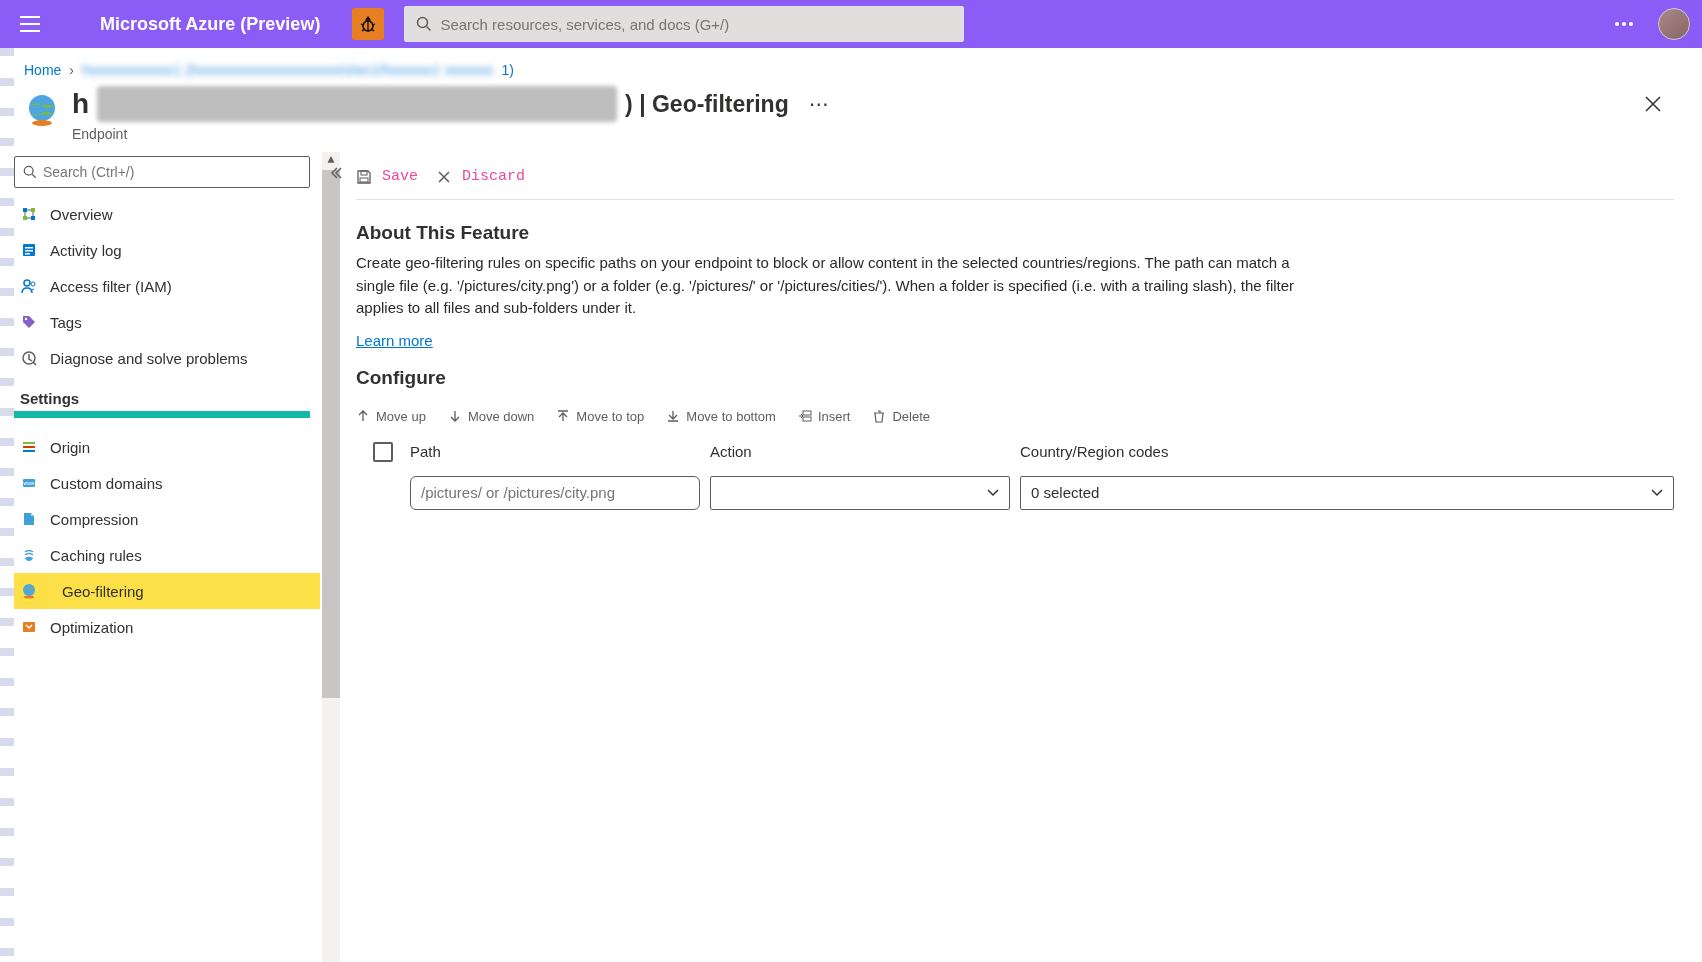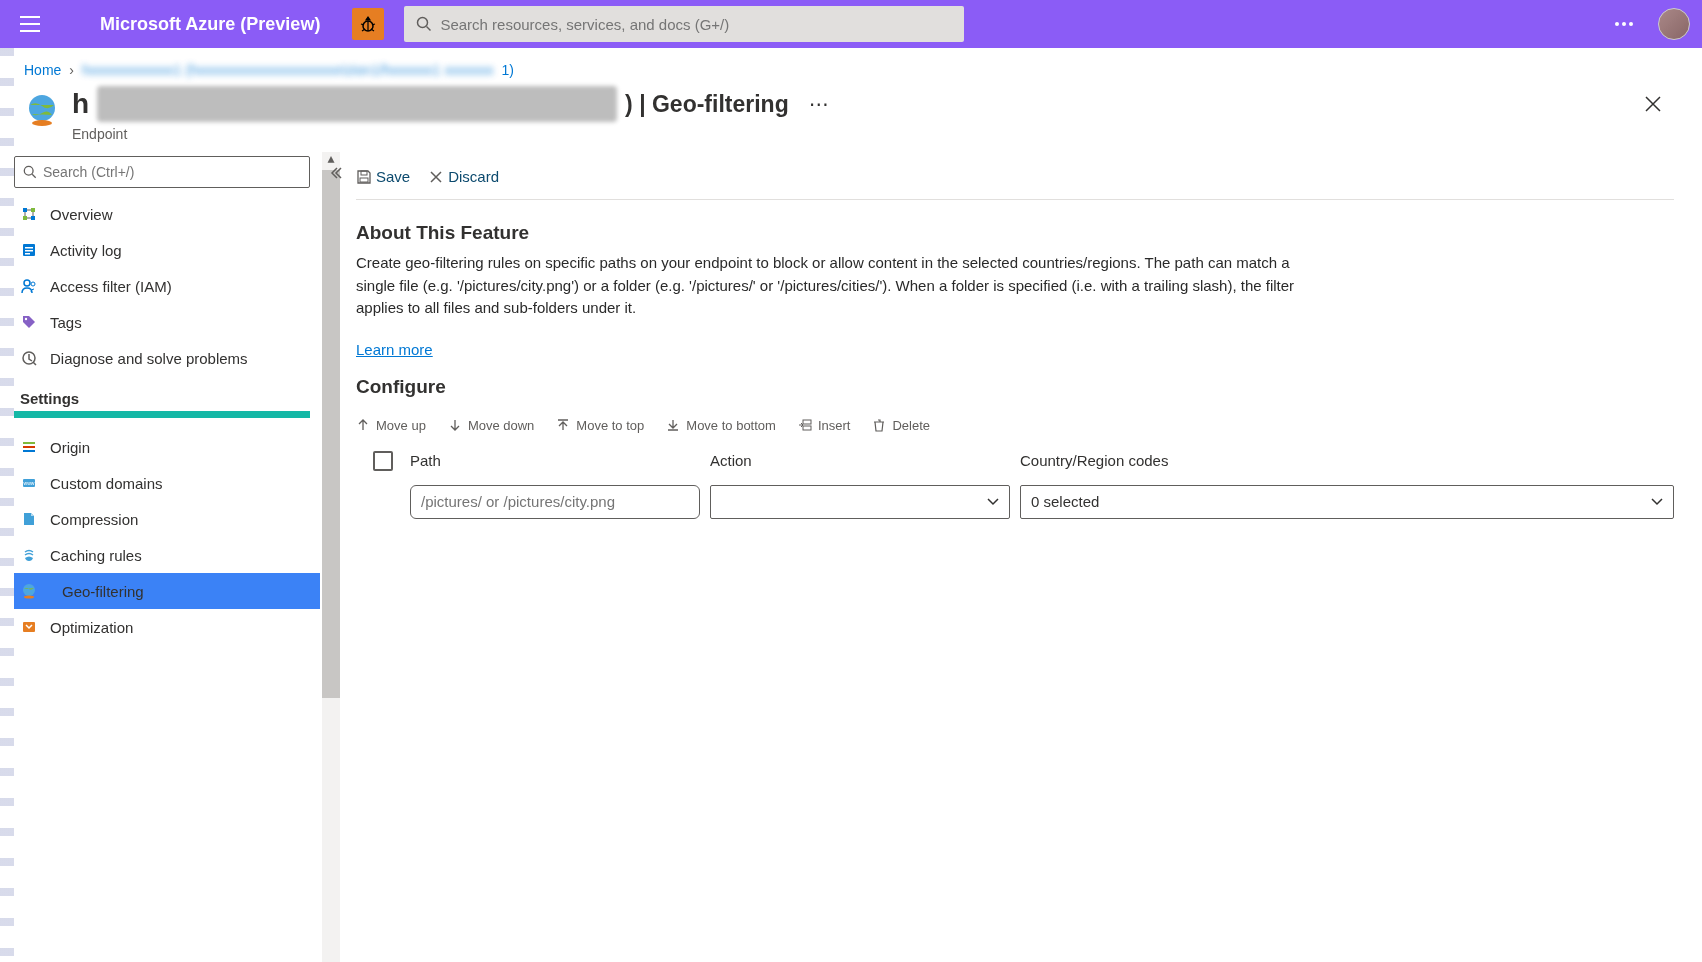--- a/index.html
+++ b/index.html
@@ -29,33 +29,33 @@
 .page-header-actions { display: flex; align-items: center; gap: 16px; margin-left: 12px; }
 .dots { font-size: 20px; cursor: pointer; letter-spacing: 2px; }
 .close-x { font-size: 20px; cursor: pointer; padding: 4px 8px; margin-right: 8px; }
 
 .content { display: flex; height: calc(100vh - 150px); }
 .sidebar { width: 320px; border-right: 0; padding: 0 0 0 14px; position: relative; }
 .sidebar-search { margin: 4px 10px 8px 0; }
 .sidebar-search-box { border: 1px solid #605e5c; border-radius: 2px; height: 32px; display: flex; align-items: center; padding: 0 8px; gap: 6px; }
 .sidebar-search-box input { border: none; outline: none; flex: 1; font-size: 14px; }
 .nav-item { display: flex; align-items: flex-end; gap: 12px; padding: 9px 6px; cursor: pointer; font-size: 15px; color: #323130; }
-.nav-item.selected { background: #3b82f6; gap: 24px; }
+.nav-item.selected { background: #fde047; gap: 24px; }
 .nav-icon { width: 18px; height: 18px; display: inline-flex; align-items: center; justify-content: center; flex-shrink: 0; }
 .nav-section { font-weight: 600; font-size: 15px; padding: 14px 6px 4px; border-bottom: 7px solid #14b8a6; margin-bottom: 11px; margin-right: 10px; }
 .side-scrollbar { position: absolute; right: -20px; top: 0; bottom: 0; width: 18px; background: #f3f2f1; }
 .side-scrollthumb { width: 100%; background: #c8c6c4; height: 65%; margin-top: 6px; }
 
 .main { flex: 1; padding: 10px 28px 0 36px; position: relative; }
 .collapse-wrap { position: absolute; left: 8px; top: 14px; cursor: pointer; }
 .toolbar { display: flex; align-items: center; gap: 18px; padding: 6px 0 14px; border-bottom: 1px solid #e1dfdd; }
-.tool-btn { display: flex; align-items: center; gap: 4px; color: #0c4a6e; cursor: pointer; font-size: 15px; }
+.tool-btn { display: flex; align-items: center; gap: 10px; color: #ec4899; cursor: pointer; font-size: 15px; font-family: Liberation Mono, monospace; }
 .about-h { font-size: 19px; font-weight: 600; margin-top: 22px; margin-bottom: 8px; }
 .about-p { font-size: 15px; color: #2a2a2a; max-width: 960px; line-height: 1.5; }
-.learn-link { color: #0078d4; text-decoration: underline; display: inline-block; margin-top: 21px; font-size: 15px; }
+.learn-link { color: #0078d4; text-decoration: underline; display: inline-block; margin-top: 12px; font-size: 15px; }
 .config-h { font-size: 19px; font-weight: 600; margin-top: 18px; margin-bottom: 10px; }
 .config-toolbar { display: flex; gap: 22px; padding: 10px 0; color: #605e5c; font-size: 13px; }
 .config-tb-btn { display: flex; align-items: center; gap: 6px; cursor: default; }
 
 .table-head { display: flex; align-items: center; padding: 8px 0; font-size: 15px; }
 .col-check { width: 54px; display: flex; justify-content: center; }
 .col-path { flex: 0 0 300px; }
 .col-action { flex: 0 0 310px; }
 .col-country { flex: 1; }
 .checkbox { width: 20px; height: 20px; border: 2px solid #605e5c; border-radius: 2px; background: #fff; }

